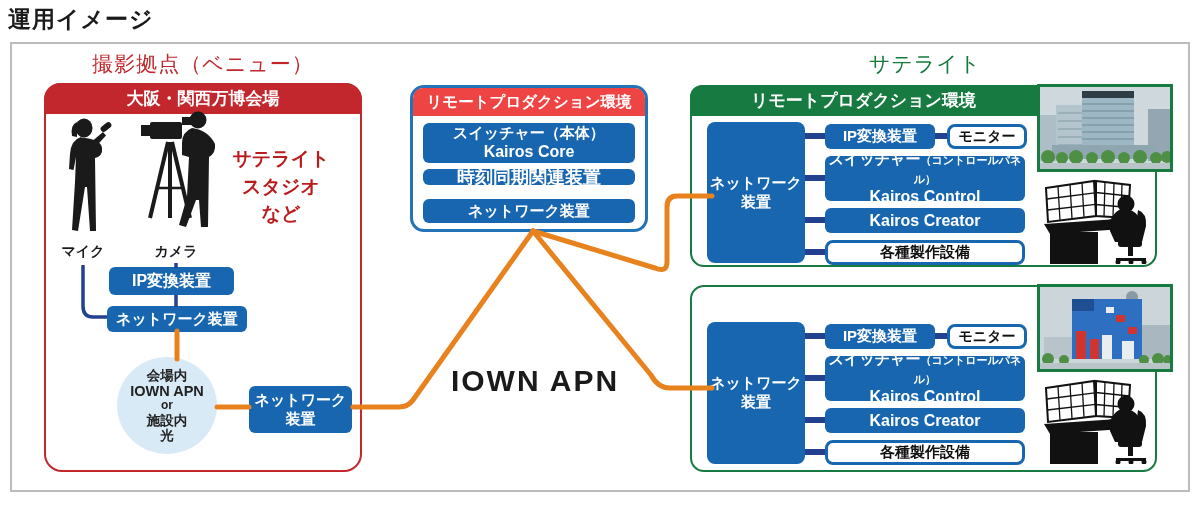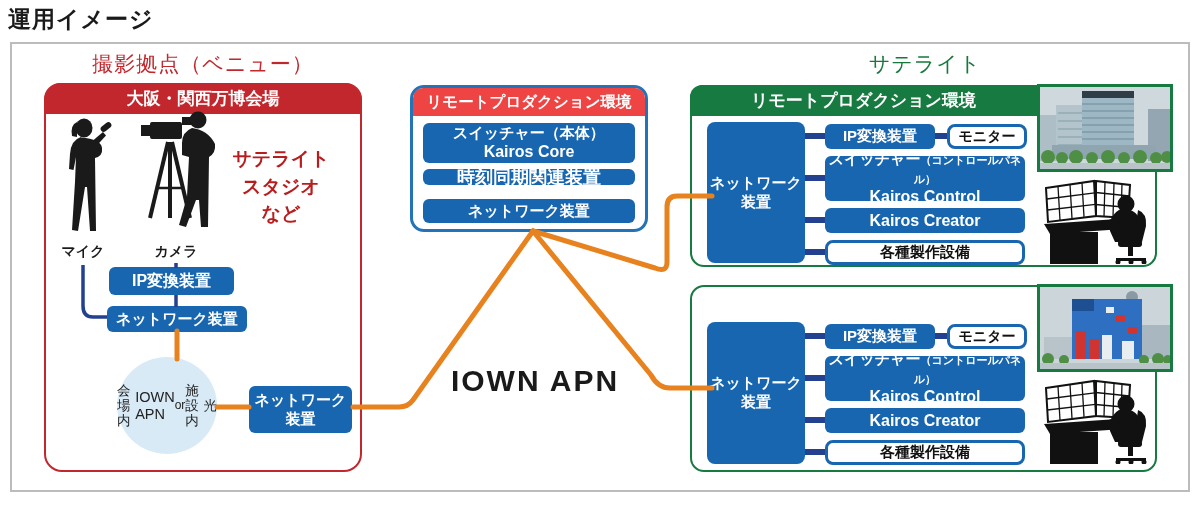--- a/index.html
+++ b/index.html
@@ -13,22 +13,22 @@
   .venue-box{left:44px;top:83px;width:318px;height:389px;border:2px solid #c1272d;border-radius:18px;background:#fff;}
   .venue-header{left:44px;top:83px;width:318px;height:31px;background:#c1272d;border-radius:16px 16px 0 0;
     color:#fff;font-weight:bold;font-size:17px;display:flex;align-items:center;justify-content:center;text-align:center;}
   .bluebox{background:#1766af;color:#fff;font-weight:bold;border-radius:6px;
     display:flex;flex-direction:column;align-items:center;justify-content:center;text-align:center;line-height:1.25;}
   .whitebox{background:#fff;border:3px solid #1766af;border-radius:8px;color:#111;font-weight:bold;
     display:flex;align-items:center;justify-content:center;text-align:left;}
   .small-label{font-size:14px;font-weight:bold;color:#1a1a1a;text-align:center;}
   .studio-note{left:220px;top:145px;width:122px;font-size:19px;font-weight:bold;color:#b91c1c;text-align:center;line-height:1.45;}
   .circle{left:117px;top:357px;width:100px;height:97px;border-radius:50%;background:#d9eaf7;
-    display:flex;align-items:center;justify-content:center;color:#222;
-    font-weight:normal;font-size:13.5px;line-height:1.12;}
+    display:flex;flex-direction:column;align-items:center;justify-content:center;color:#222;
+    font-weight:bold;font-size:13.5px;line-height:1.12;}
   .circle .latin{font-size:14.5px;}
   .circle .or{font-size:12px;}
   .dc-box{left:410px;top:85px;width:238px;height:147px;border:3px solid #2273b8;border-radius:14px;background:#fff;}
   .dc-header{left:413px;top:88px;width:232px;height:28px;background:#ef4444;border-radius:10px 10px 0 0;
     color:#fff;font-weight:bold;font-size:15.5px;display:flex;align-items:center;justify-content:center;}
   .apn-label{left:430px;top:364px;width:210px;text-align:center;font-size:30px;font-weight:bold;color:#1a1a1a;letter-spacing:2px;}
   .site-box{width:467px;border:2px solid #177a40;border-radius:14px;background:#fff;}
   .site-header{width:467px;height:31px;background:#177a40;border-radius:12px 12px 0 0;color:#fff;font-weight:bold;font-size:17px;
     display:flex;align-items:center;justify-content:center;padding-right:120px;}
   .paren{font-size:11px;font-weight:bold;}

